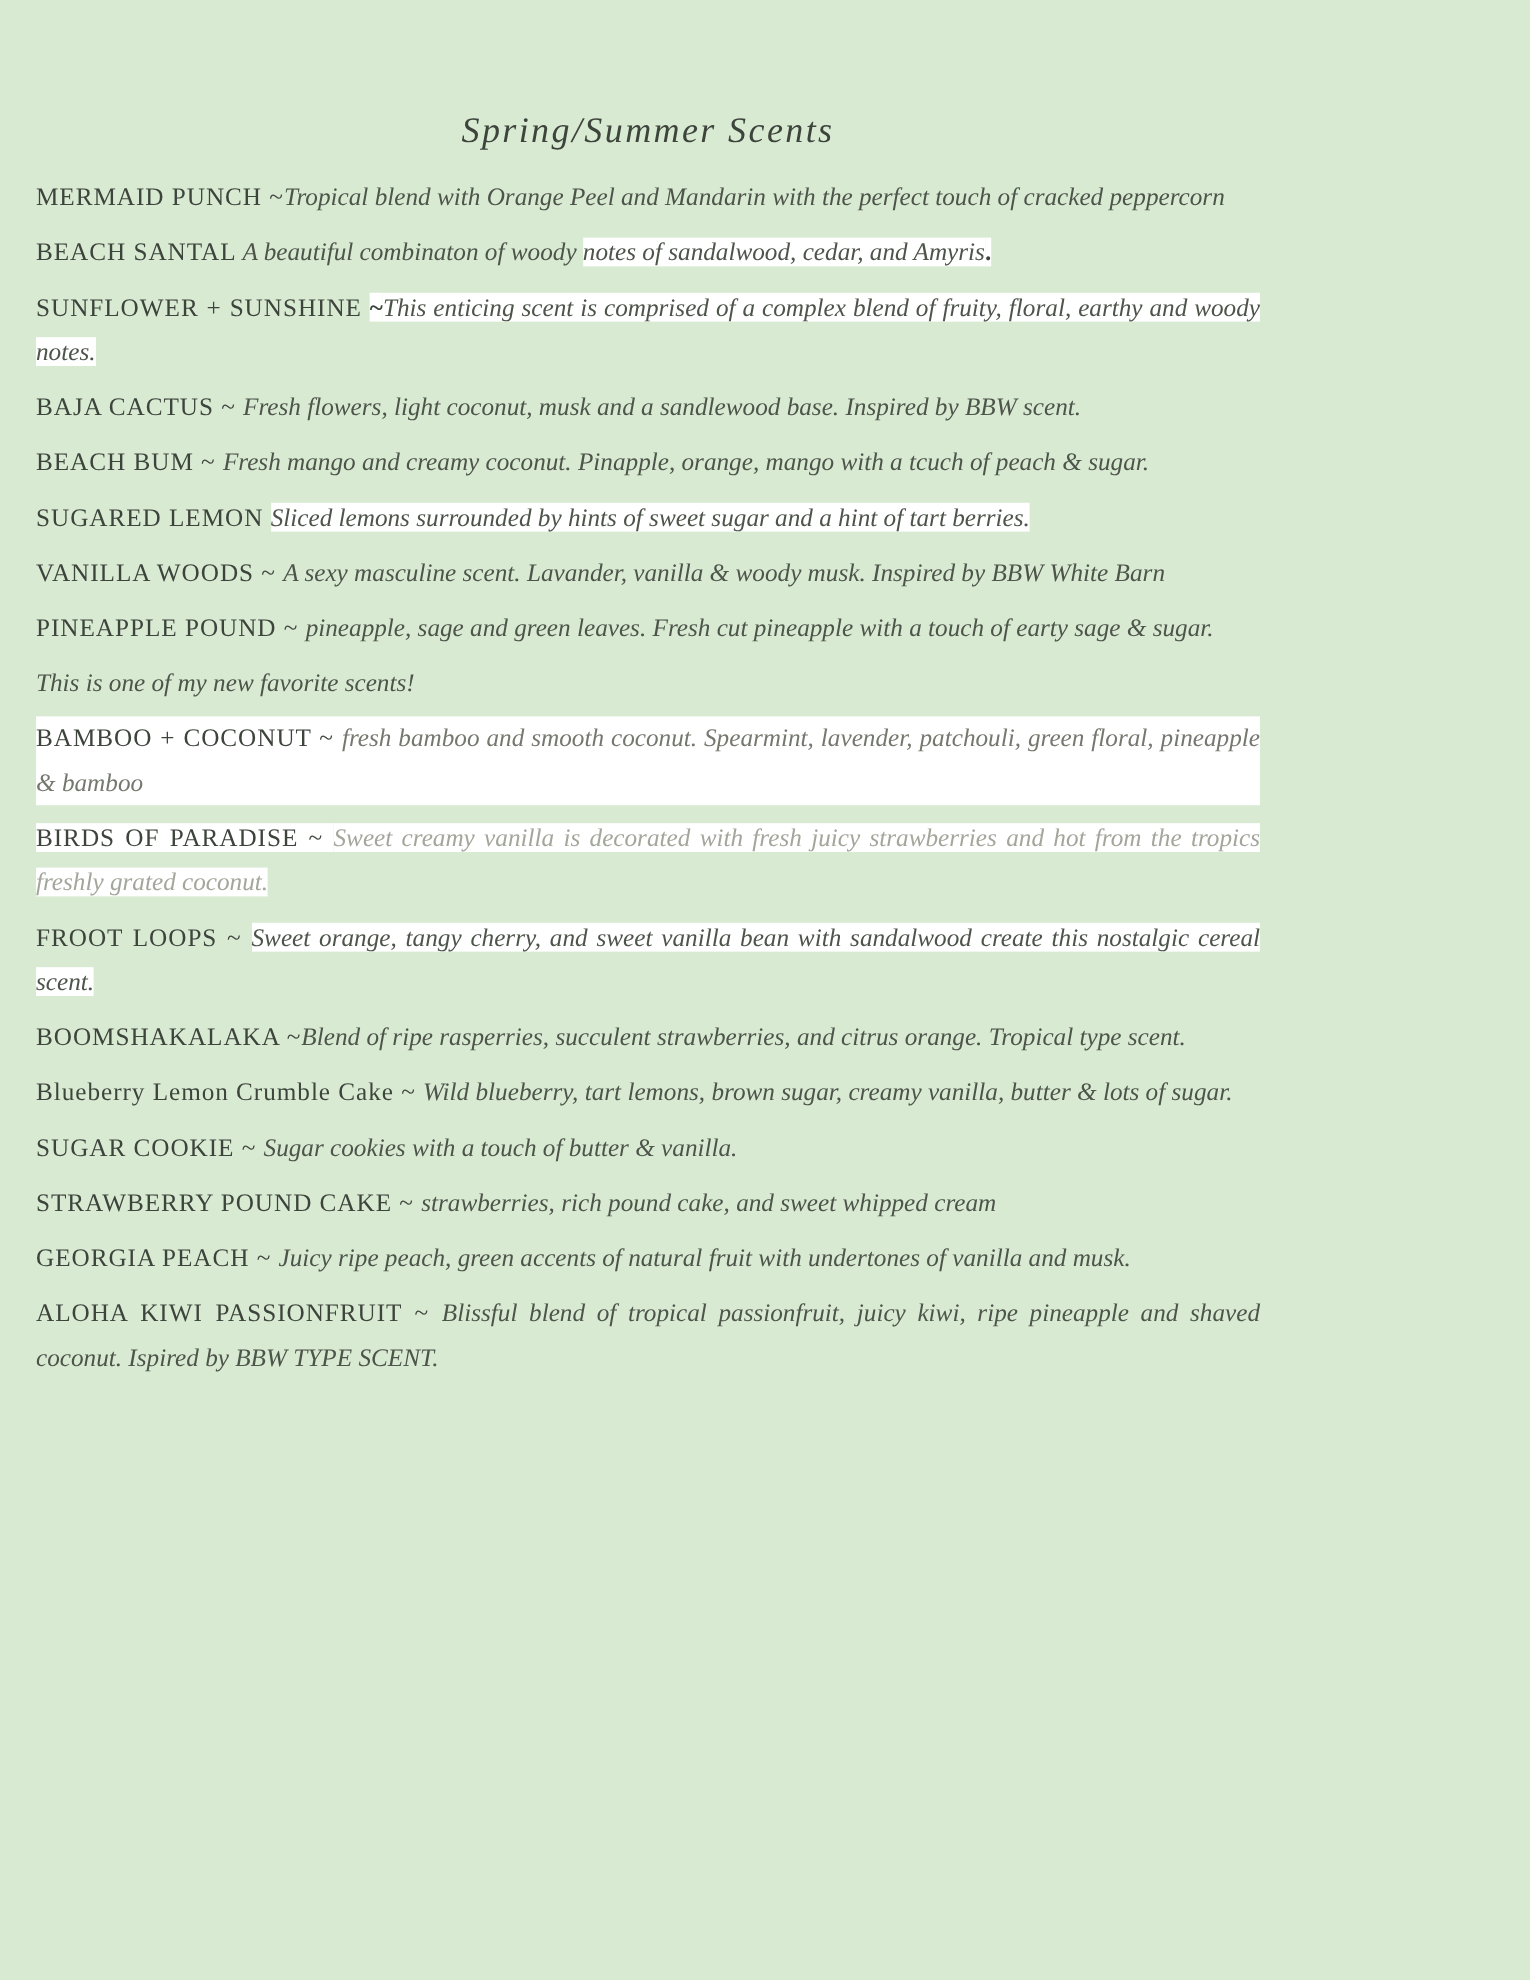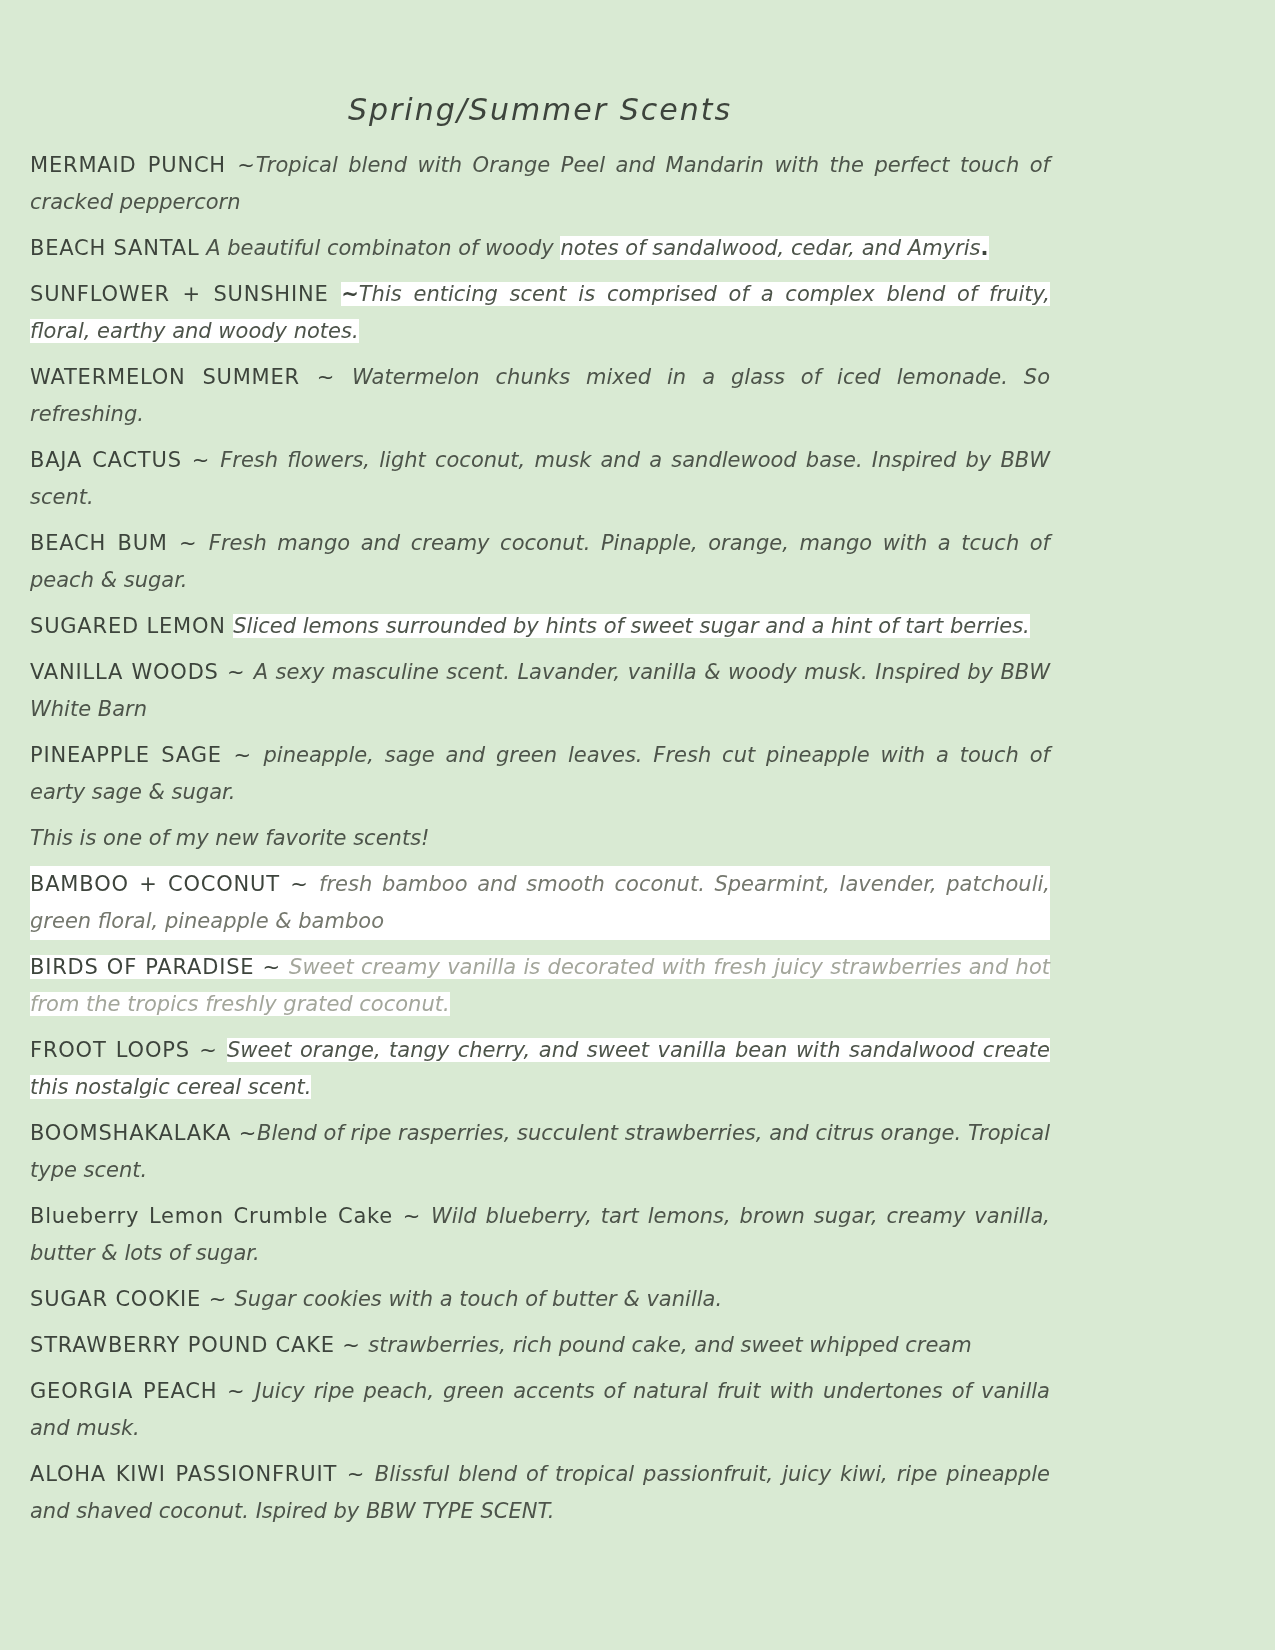--- a/index.html
+++ b/index.html
@@ -10,20 +10,21 @@
     width: 1275px;
     height: 1650px;
     overflow: hidden;
     background: var(--bg, #d9ead3);
     font-family: "DejaVu Sans", sans-serif;
   }
   .page {
     padding: 0 30px;
     box-sizing: border-box;
     width: 1080px;
+    font-family: Liberation Serif, serif;
   }
   .title {
     margin: 0;
     padding-top: 92px;
     padding-bottom: 20px;
     text-align: center;
     font-size: 30px;
     font-weight: normal;
     font-style: italic;
     letter-spacing: 2px;
@@ -67,26 +68,25 @@
 </style>
 </head>
 <body>
 
 <div class="page">
   <h1 class="title">Spring/Summer Scents</h1>
   <div>
       <p class="entry"><span class="seg-heading">MERMAID PUNCH  ~</span><span class="seg-body">Tropical blend with Orange Peel and Mandarin with the perfect touch of cracked peppercorn</span></p>
       <p class="entry"><span class="seg-heading">BEACH SANTAL</span><span class="seg-body"> A beautiful combinaton of woody </span><span class="seg-body hl">notes of sandalwood, cedar, and Amyris</span><span class="seg-tilde hl">.</span></p>
       <p class="entry"><span class="seg-heading">SUNFLOWER + SUNSHINE </span><span class="seg-tilde hl">~</span><span class="seg-body hl">This enticing scent is comprised of a complex blend of fruity, floral, earthy and woody notes.</span></p>
-      <p class="entry"><span class="seg-heading">WATERMELON SUMMER ~ </span><span class="seg-body">Watermelon chunks mixed in a glass of iced lemonade. So refreshing.</span></p>
       <p class="entry"><span class="seg-heading">BAJA CACTUS ~  </span><span class="seg-body">Fresh flowers, light coconut, musk and a sandlewood base. Inspired by BBW scent.</span></p>
       <p class="entry"><span class="seg-heading">BEACH BUM ~ </span><span class="seg-body">Fresh mango and creamy coconut. Pinapple, orange, mango with a tcuch of peach &amp; sugar.</span></p>
       <p class="entry"><span class="seg-heading">SUGARED LEMON </span><span class="seg-body hl">Sliced lemons surrounded by hints of sweet sugar and a hint of tart berries.</span></p>
       <p class="entry"><span class="seg-heading">VANILLA WOODS ~ </span><span class="seg-body">A sexy masculine scent. Lavander, vanilla &amp; woody musk. Inspired by BBW White Barn</span></p>
-      <p class="entry"><span class="seg-heading">PINEAPPLE SAGE ~ </span><span class="seg-body">pineapple, sage and green leaves. Fresh cut pineapple with a touch of earty sage &amp; sugar.</span></p>
+      <p class="entry"><span class="seg-heading">PINEAPPLE POUND ~ </span><span class="seg-body">pineapple, sage and green leaves. Fresh cut pineapple with a touch of earty sage &amp; sugar.</span></p>
       <p class="entry"><span class="seg-body">This is one of my new favorite scents!</span></p>
       <p class="entry hl-block"><span class="seg-heading">BAMBOO + COCONUT ~ </span><span class="seg-gray">fresh bamboo and smooth coconut.  Spearmint, lavender, patchouli, green floral, pineapple &amp; bamboo</span></p>
       <p class="entry"><span class="seg-heading hl">BIRDS OF PARADISE ~ </span><span class="seg-light hl">Sweet creamy vanilla is decorated with fresh juicy strawberries and hot from the tropics freshly grated coconut.</span></p>
       <p class="entry"><span class="seg-heading">FROOT LOOPS ~ </span><span class="seg-body hl">Sweet orange, tangy cherry, and sweet vanilla bean with sandalwood create this nostalgic cereal scent.</span></p>
       <p class="entry"><span class="seg-heading">BOOMSHAKALAKA  ~</span><span class="seg-body">Blend of ripe rasperries, succulent strawberries, and citrus orange. Tropical type scent.</span></p>
       <p class="entry"><span class="seg-heading">Blueberry Lemon Crumble Cake ~ </span><span class="seg-body">Wild blueberry, tart lemons, brown sugar, creamy vanilla, butter &amp; lots of sugar.</span></p>
       <p class="entry"><span class="seg-heading">SUGAR COOKIE ~ </span><span class="seg-body">Sugar cookies with a touch of butter &amp; vanilla.</span></p>
       <p class="entry"><span class="seg-heading">STRAWBERRY POUND CAKE ~ </span><span class="seg-body">strawberries, rich pound cake, and sweet whipped cream</span></p>
       <p class="entry"><span class="seg-heading">GEORGIA PEACH ~  </span><span class="seg-body">Juicy ripe peach, green accents of natural fruit with undertones of vanilla and musk.</span></p>
       <p class="entry"><span class="seg-heading">ALOHA KIWI PASSIONFRUIT ~ </span><span class="seg-body">Blissful blend of tropical passionfruit, juicy kiwi, ripe pineapple and shaved coconut. Ispired by BBW TYPE SCENT.</span></p>

